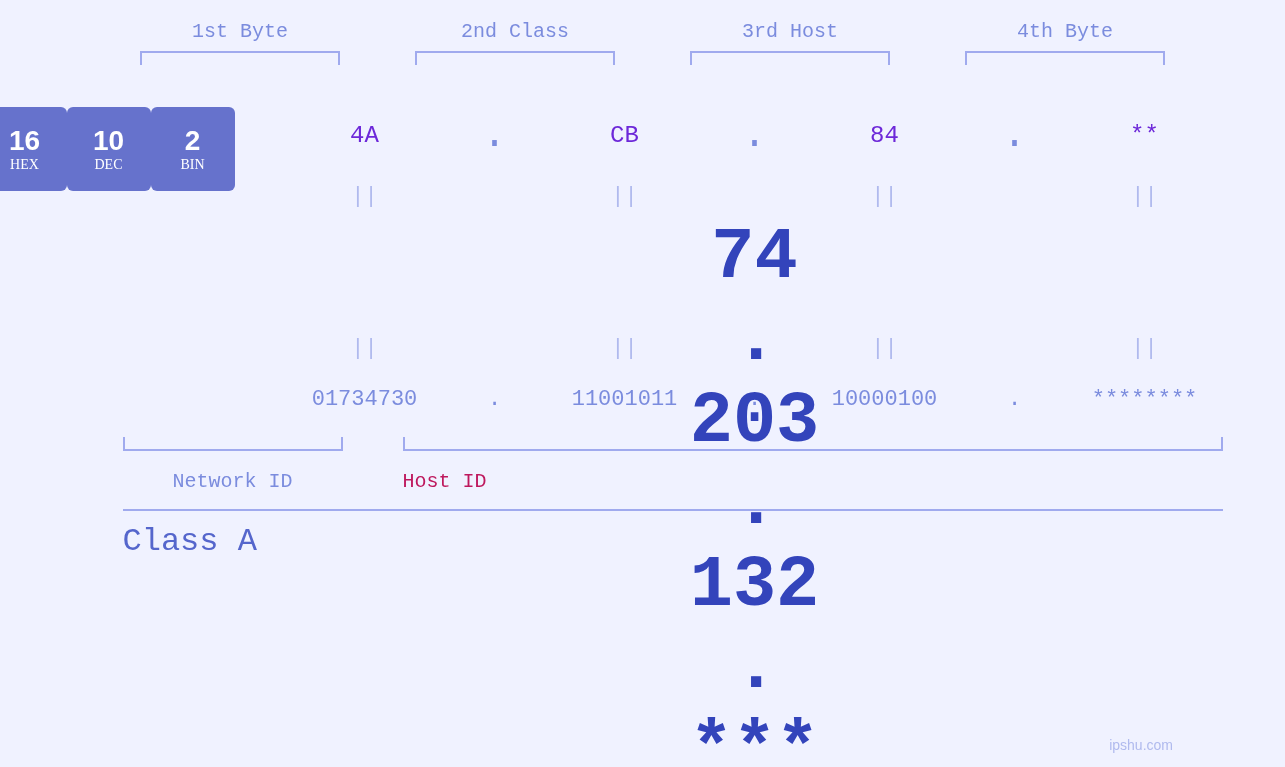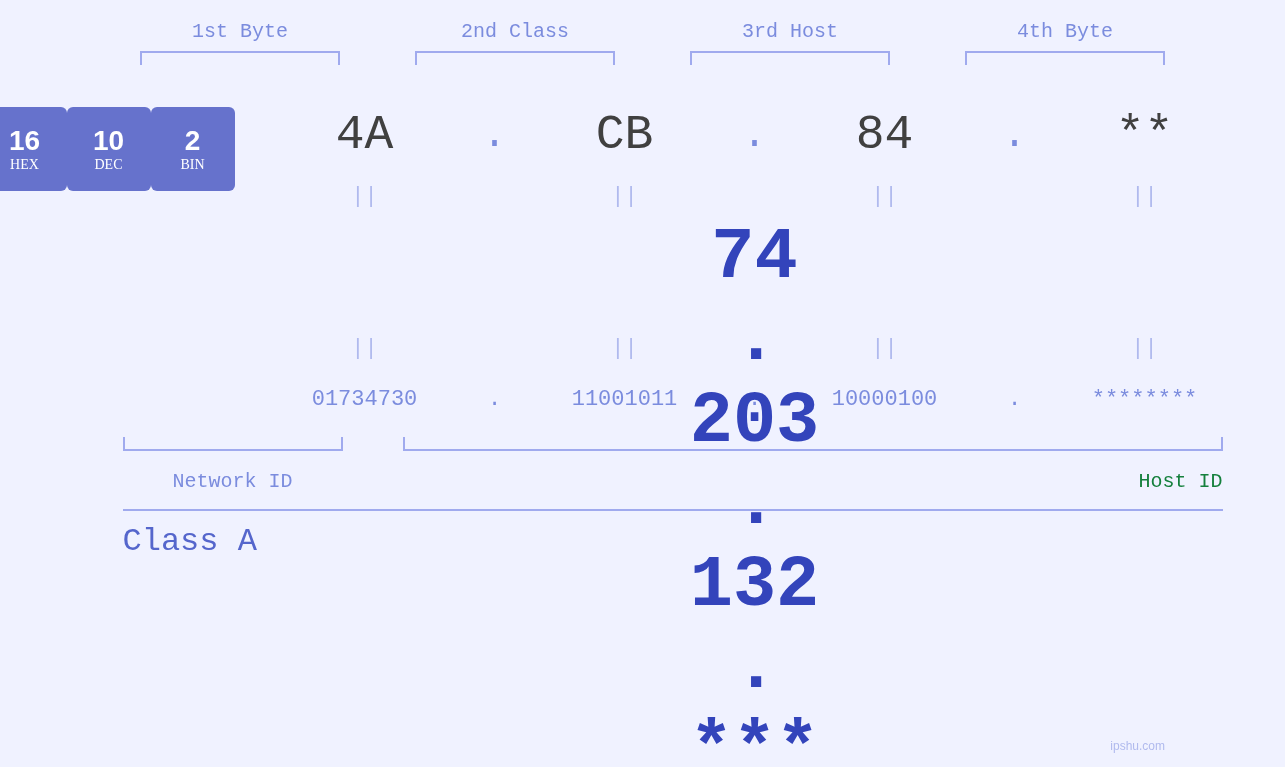--- a/index.html
+++ b/index.html
@@ -108,22 +108,22 @@
       text-align: center;
     }
 
     .dot-cell {
       width: 40px;
       text-align: center;
     }
 
     
     .hex-row .value-cell span {
-      color: #404040;
-      font-size: 48px;
+      color: #6d28d9;
+      font-size: 24px;
       font-family: 'Courier New', Courier, monospace;
     }
 
     .hex-row .dot-cell span {
       color: #7b8cde;
       font-size: 40px;
     }
 
     
     .equals-row {
@@ -168,23 +168,23 @@
     }
 
     .bin-row .dot-cell span {
       color: #7b8cde;
       font-size: 22px;
     }
 
     .watermark {
       position: absolute;
       bottom: 14px;
-      right: 20px;
+      right: 12px;
       color: #b0baee;
-      font-size: 12px;
+      font-size: 14px;
       font-family: Arial, sans-serif;
     }
   </style>
 </head>
 <body>
 
 <div class="main-container">
 
   <div class="byte-headers">
     <div class="byte-header">1st Byte</div>
@@ -277,21 +277,21 @@
     <div style="width:220px; height:14px; border-bottom:2px solid #a0aaee; border-left:2px solid #a0aaee; border-right:2px solid #a0aaee;"></div>
 
     <div style="width:60px;"></div>
 
     <div style="flex:1; height:14px; border-bottom:2px solid #a0aaee; border-left:2px solid #a0aaee; border-right:2px solid #a0aaee;"></div>
   </div>
 
   <div style="display:flex; flex-direction:row; width:1100px; margin-left:160px; margin-top:19px;">
     <div style="width:220px; text-align:center; color:#7b8cde; font-size:20px; font-family:'Courier New',monospace;">Network ID</div>
     <div style="width:60px;"></div>
-    <div style="flex:1; text-align:right; color:#15803d; font-size:20px; font-family:'Courier New',monospace;">Host ID</div>
+    <div style="flex:1; text-align:left; color:#be185d; font-size:20px; font-family:'Courier New',monospace;">Host ID</div>
   </div>
 
   <div style="width:1100px; margin-left:160px; border-bottom:2px solid #a0aaee; margin-top:16px;"></div>
 
   <div style="width:1100px; margin-left:160px; text-align:left; margin-top:12px;">
     <span style="color:#5566cc; font-size:32px; font-family:'Courier New',monospace;">Class A</span>
   </div>
 
   <div class="watermark">ipshu.com</div>
 

